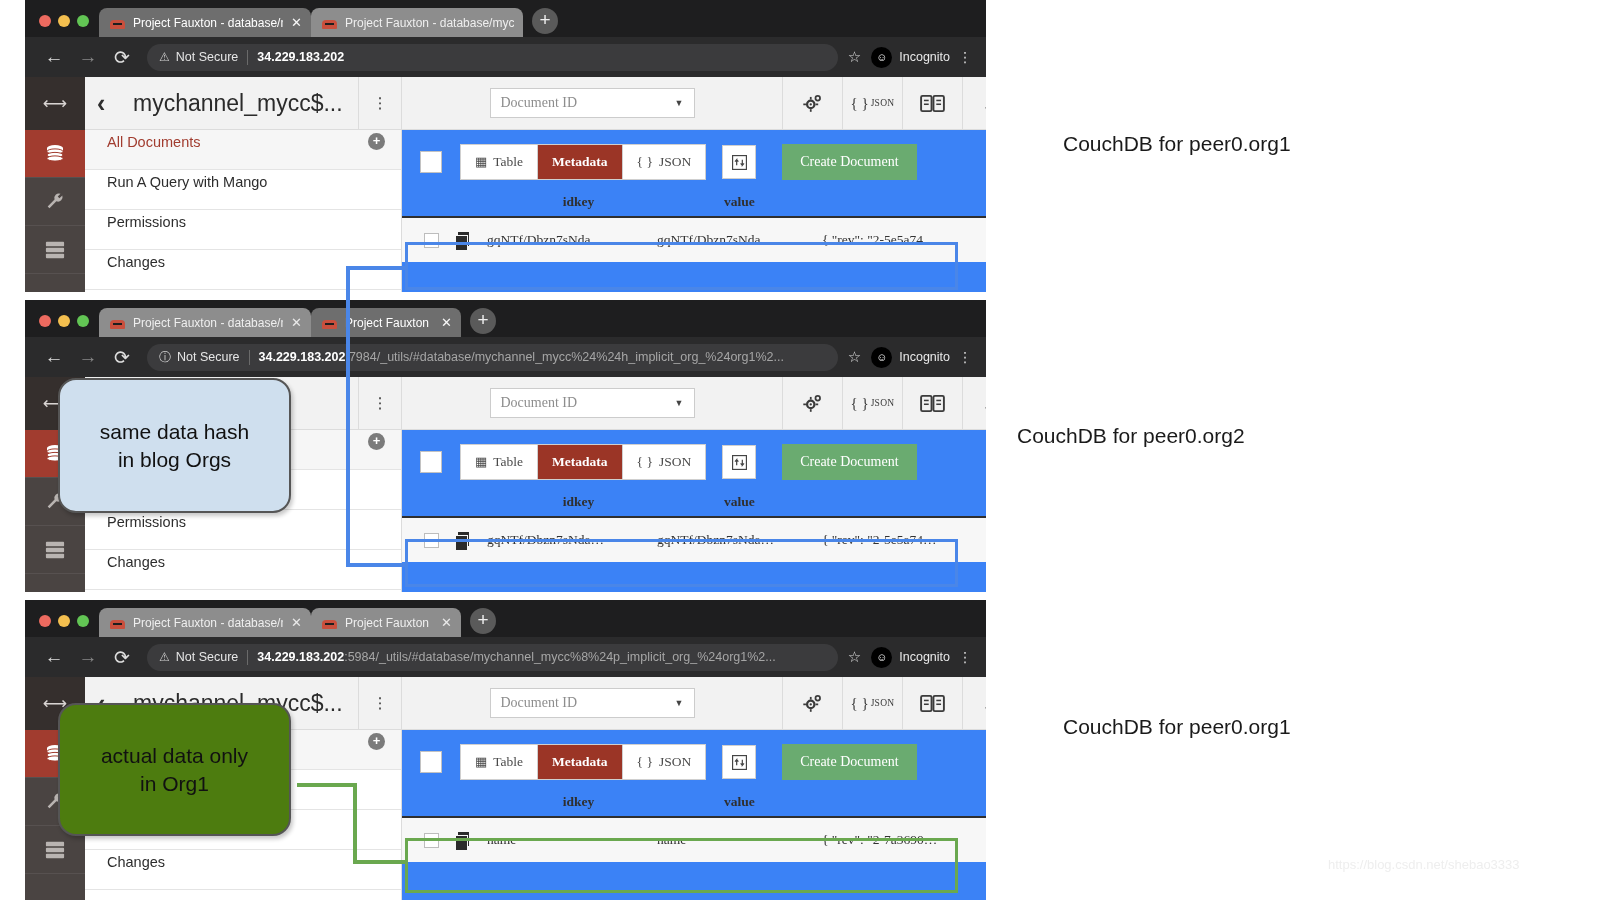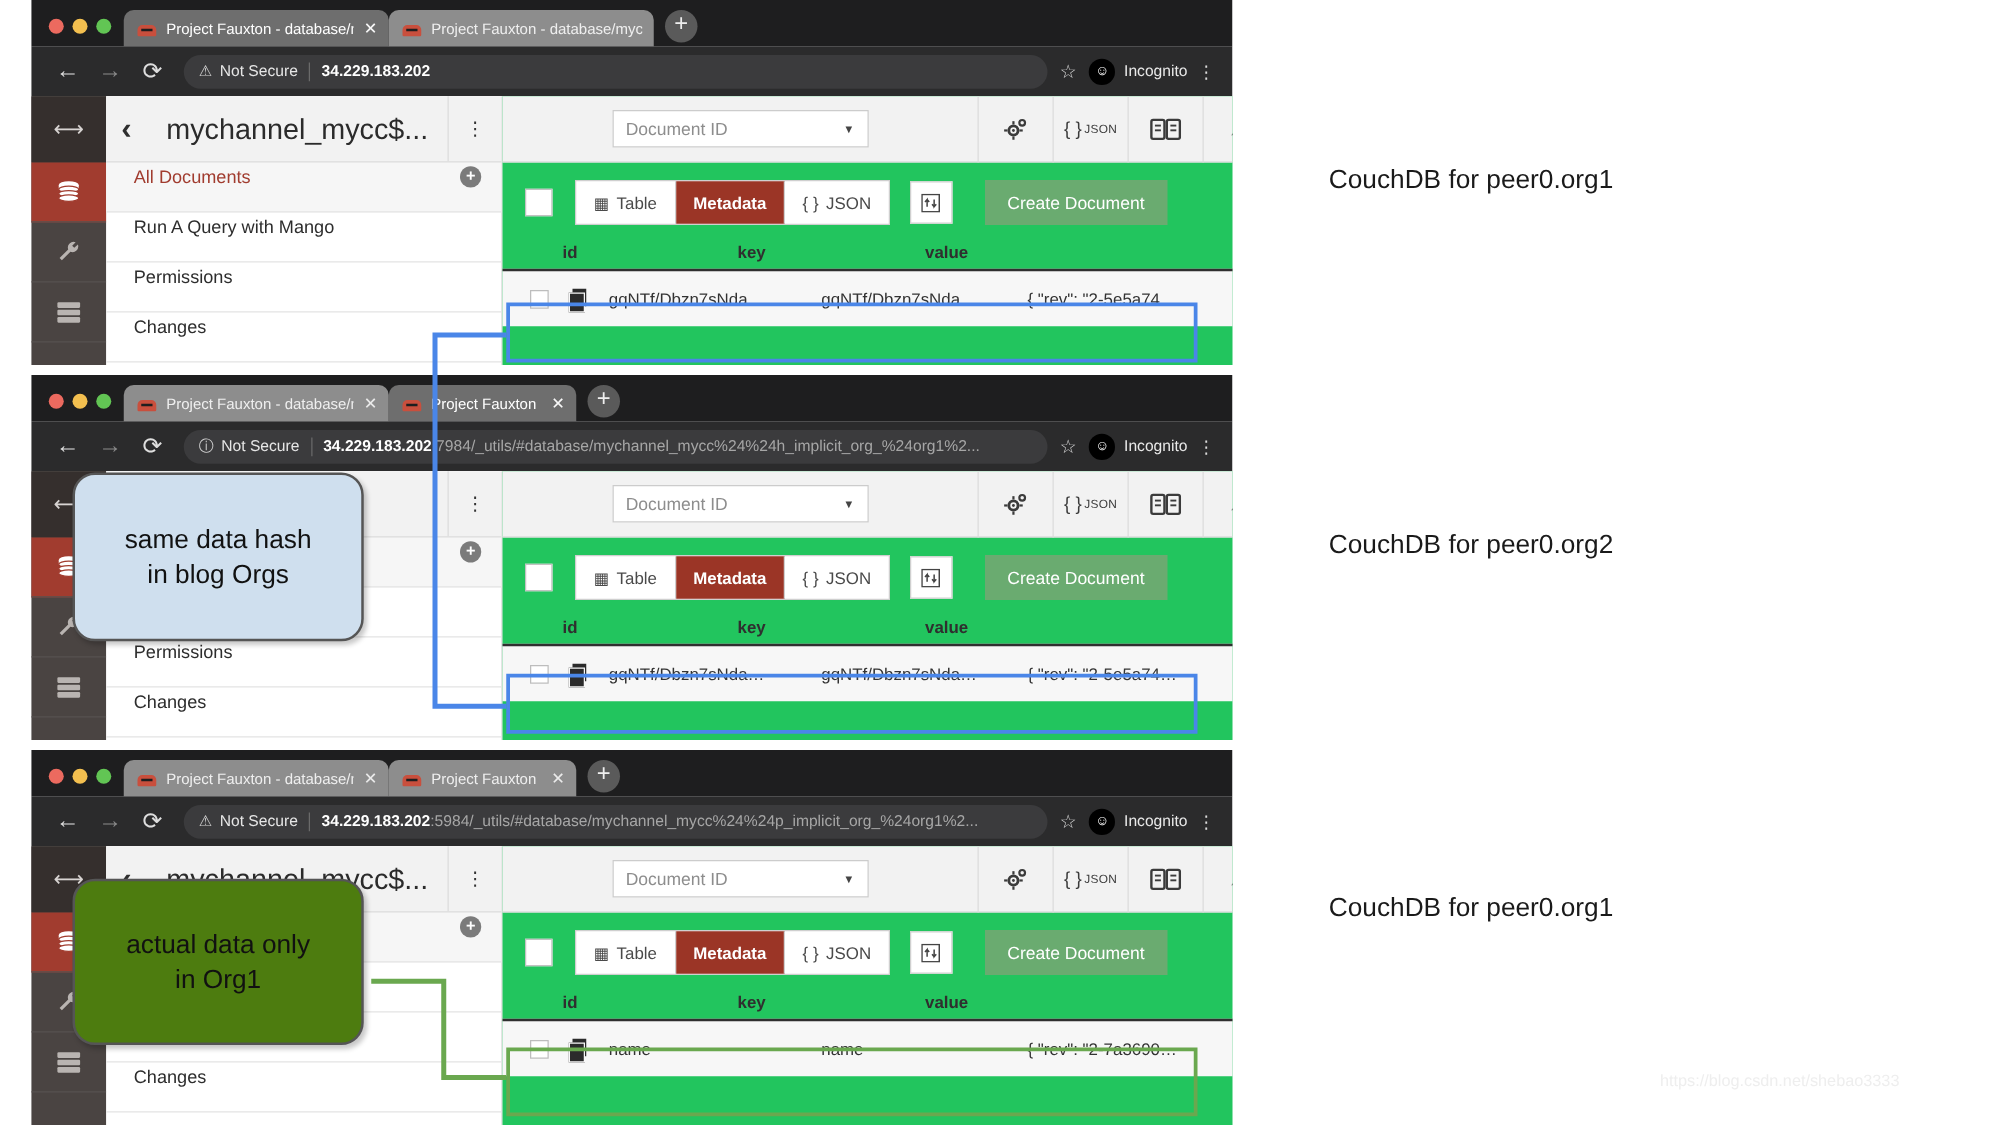--- a/index.html
+++ b/index.html
@@ -108,21 +108,21 @@
     height: 40px; display:flex; align-items:center; justify-content:space-between;
     padding: 0 16px 16px 22px; font-size: 14.5px; color:#2d2d2d;
     border-bottom: 1px solid #e4e4e4;
   }
   .navitem.active { color:#a13c2f; background:#f6f6f6; }
   .plusico {
     width:17px;height:17px;border-radius:50%;background:#7b7b7b;color:#fff;
     font-size:13px;line-height:16px;text-align:center;font-weight:bold;
   }
 
-  .maincol { flex: 1 1 auto; background:#22c55e; position: relative; }
+  .maincol { flex: 1 1 auto; background:#3b82f6; position: relative; font-family: Liberation Serif, serif; }
   .mainhead {
     height: 53px; border-bottom: 1px solid #dcdcdc; display:flex; align-items:center;
     background:#f2f2f2;
   }
   .docidwrap { flex: 1 1 auto; display:flex; align-items:center; justify-content:center; }
   .docidsel {
     width: 205px; height: 30px; background:#fff; border:1px solid #ccc;
     display:flex; align-items:center; justify-content:space-between;
     padding: 0 10px; font-size: 14px; color:#8d8d8d;
   }
@@ -153,21 +153,21 @@
     margin-left: 16px; display:flex; align-items:center; justify-content:center;
     font-size: 13px; color:#444;
   }
   .createbtn {
     margin-left: 26px; height: 36px; background:#6aab70; color:#fff;
     display:flex; align-items:center; padding: 0 18px; font-size: 14px;
     white-space: nowrap;
   }
 
   .tblhead { display:flex; font-size: 13.5px; font-weight: bold; color:#2f2f2f; padding-bottom: 6px; }
-  .th-id { width: 140px; margin-left: 48px; }
+  .th-id { width: 140px; margin-left: 32px; text-align: right; }
   .th-key { width: 150px; }
   .th-val { width: 150px; }
 
   .docrow {
     display:flex; align-items:center; height: 46px; background:#f7f7f7;
     border-top: 2px solid #2f2f2f; font-size: 13.5px; color:#333;
   }
   .rowchk { width:15px;height:15px;border:1px solid #bdbdbd;background:#fff; margin: 0 16px 0 22px; }
   .docico { width: 22px; margin-right: 10px; position: relative; height: 17px; }
   .docico::before {
@@ -563,21 +563,21 @@
     </div>
     <div class="chrome-omnibar">
       <span class="navbtn">←</span>
       <span class="navbtn dim">→</span>
       <span class="navbtn">⟳</span>
       <div class="omnibox">
         <span class="warnicon">⚠</span>
         <span class="notsecure">Not Secure</span>
         <span class="vsep"></span>
         <span class="urlhost">34.229.183.202</span>
-        <span class="urlrest">:5984/_utils/#database/mychannel_mycc%24%24p_implicit_org_%24org1%2...</span>
+        <span class="urlrest">:5984/_utils/#database/mychannel_mycc%8%24p_implicit_org_%24org1%2...</span>
       </div>
       <span class="star">☆</span>
       <span class="incognito">
         <span class="incoglyph">☺</span>
         <span>Incognito</span>
       </span>
       <span class="kebab">⋮</span>
     </div>
 
     <div class="app" style="height:223px;">
@@ -732,18 +732,18 @@
   </div>
 
   <div class="callout green" style="left:58px; top:703px; width:233px; height:133px;">
     <div>
       <div>actual data only</div>
       <div>in Org1</div>
     </div>
   </div>
 
   <div class="sidelabel" style="left:1063px; top:132px;">CouchDB for peer0.org1</div>
-  <div class="sidelabel" style="left:1063px; top:424px;">CouchDB for peer0.org2</div>
+  <div class="sidelabel" style="left:1017px; top:424px;">CouchDB for peer0.org2</div>
   <div class="sidelabel" style="left:1063px; top:715px;">CouchDB for peer0.org1</div>
 
   <div class="watermark" style="left:1328px; top:857px;">https://blog.csdn.net/shebao3333</div>
 
 </div>
 
 </body></html>

